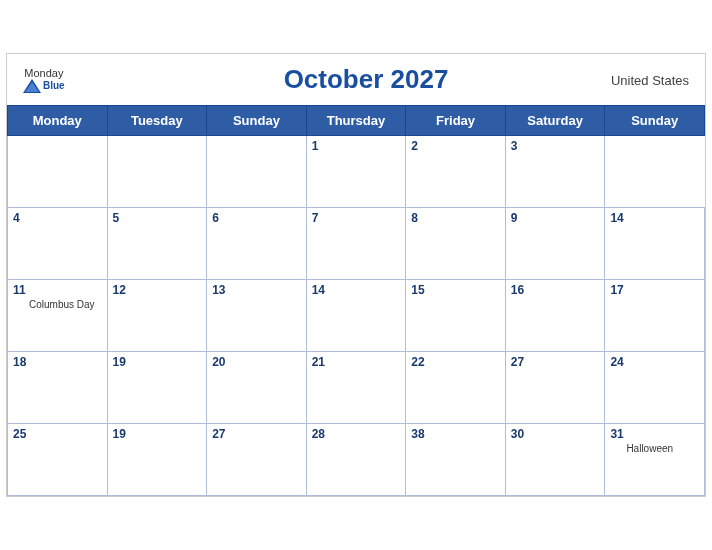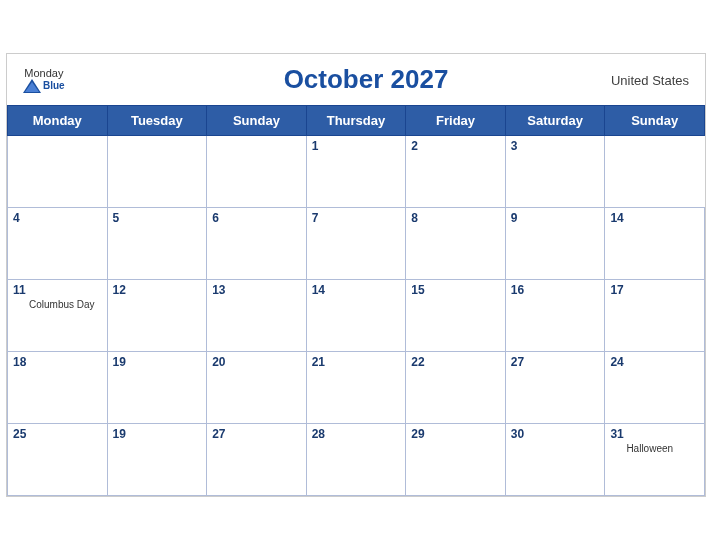--- a/index.html
+++ b/index.html
@@ -228,21 +228,21 @@
           <td>
             <div class="day-number">19</div>
           </td>
           <td>
             <div class="day-number">27</div>
           </td>
           <td>
             <div class="day-number">28</div>
           </td>
           <td>
-            <div class="day-number">29</div>
+            <div class="day-number">38</div>
           </td>
           <td>
             <div class="day-number">30</div>
           </td>
           <td>
             <div class="day-number">31</div>
             <div class="holiday-label">Halloween</div>
           </td>
         </tr>
       </tbody>

